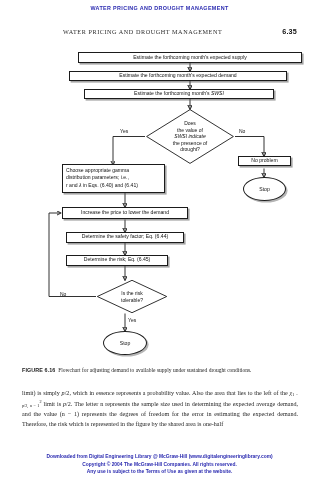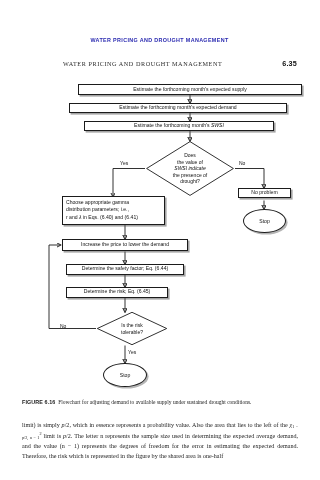--- a/index.html
+++ b/index.html
@@ -2,21 +2,21 @@
 <html><head>
 <meta charset="utf-8">
 <style>
   html,body{margin:0;padding:0;background:#ffffff;}
   body{
     width:319px;height:480px;position:relative;overflow:hidden;
     font-family:"Liberation Serif", serif;
     color:#1a1a1a;
     -webkit-font-smoothing:antialiased;
   }
-  .page{position:absolute;inset:0;background:#fff;margin-top:32px;}
+  .page{position:absolute;inset:0;background:#fff;}
 
   
   .top-banner{
     position:absolute;top:5px;left:0;width:319px;text-align:center;
     font-family:"Liberation Sans", sans-serif;
     font-size:5.4px;letter-spacing:.35px;color:#2a2ab0;font-weight:700;
   }
   .running-head{
     position:absolute;top:28px;left:63px;
     font-family:"Liberation Serif", serif;

